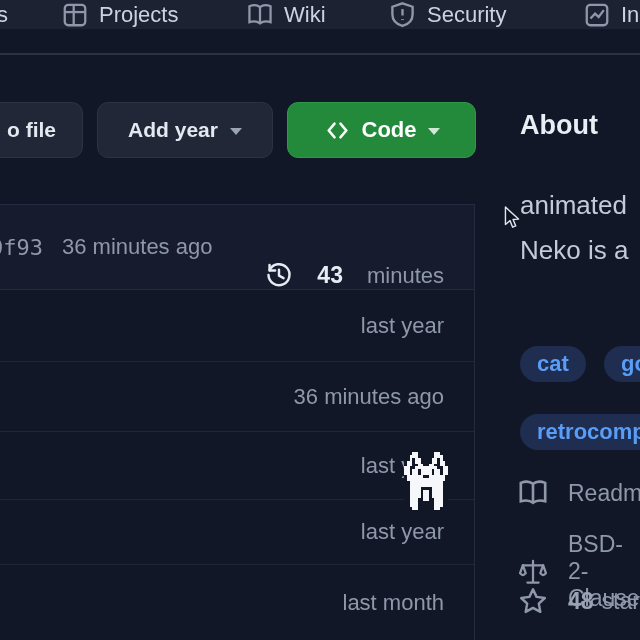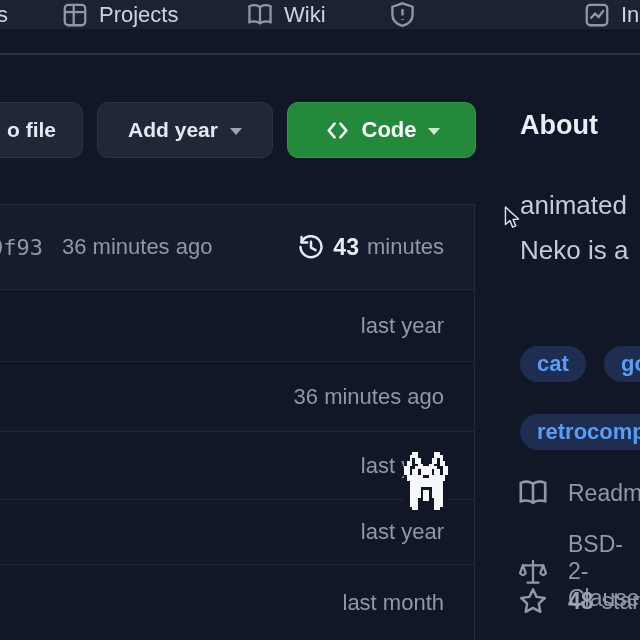--- a/index.html
+++ b/index.html
@@ -33,21 +33,21 @@
   .caret-green{border-top-color:#cfe9d6;}
 
   
   .table-right-border{left:474px;top:204px;width:1px;height:436px;background:#242b3e;}
   .commit-bar{left:0;top:204px;width:474px;height:86px;background:#161c2e;
     border-top:1px solid #242b3e;border-bottom:1px solid #242b3e;box-sizing:border-box;}
   .commit-hash{left:-10px;top:0;height:84px;display:flex;align-items:center;
     font-family:"DejaVu Sans Mono", monospace;font-size:22px;color:#8e98a9;}
   .commit-time{left:62px;top:0;height:84px;display:flex;align-items:center;
     font-size:22px;color:#8e98a9;}
-  .commit-count-group{right:30px;top:0;height:84px;display:flex;align-items:center;gap:8px;
+  .commit-count-group{right:30px;top:0;height:84px;display:flex;align-items:flex-end;gap:24px;
     color:#e7ecf3;cursor:pointer;}
   .commit-count-group svg{color:#e7ecf3;}
   .commit-count{font-size:23px;font-weight:700;color:#e7ecf3;}
   .commit-count-label{font-size:22px;color:#8e98a9;font-weight:400;}
 
   .file-row{left:0;width:474px;display:flex;align-items:center;justify-content:flex-end;
     padding-right:30px;box-sizing:border-box;border-bottom:1px solid #1f2637;cursor:pointer;}
   .file-date{font-size:22px;color:#8e98a9;white-space:nowrap;}
 
   
@@ -95,20 +95,21 @@
   </svg>
   <span>Wiki</span>
 </div>
 
 <div class="abs nav-item" style="left:389px;">
   <svg width="27" height="27" viewBox="0 0 16 16" fill="none" stroke="currentColor" stroke-width="1.4">
     <path d="M8 1.4 L14 3.4 V7.8 C14 11.3 11.6 13.7 8 14.8 C4.4 13.7 2 11.3 2 7.8 V3.4 Z"></path>
     <line x1="8" y1="4.8" x2="8" y2="8.6"></line>
     <line x1="8" y1="10.8" x2="8" y2="11.3" stroke-width="1.8"></line>
   </svg>
+  <span>Security</span>
 </div>
 
 <div class="abs nav-item" style="left:584px;">
   <svg width="26" height="26" viewBox="0 0 16 16" fill="none" stroke="currentColor" stroke-width="1.4">
     <rect x="1.7" y="1.7" width="12.6" height="12.6" rx="2.2"></rect>
     <polyline points="4,10.2 6.8,7.2 9,9.2 12.2,5"></polyline>
   </svg>
   <span>Insights</span>
 </div>
 

